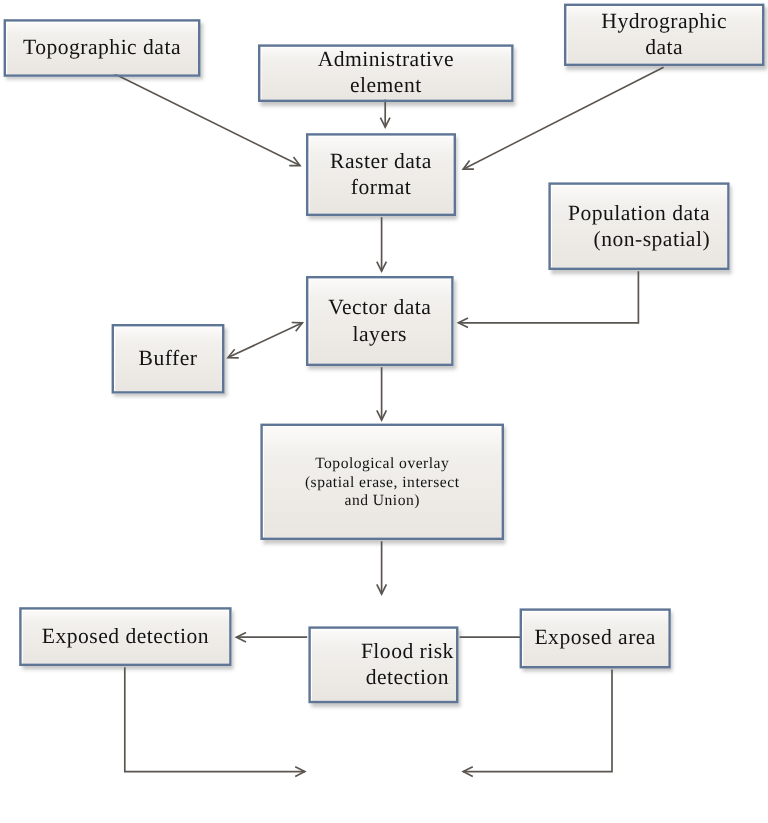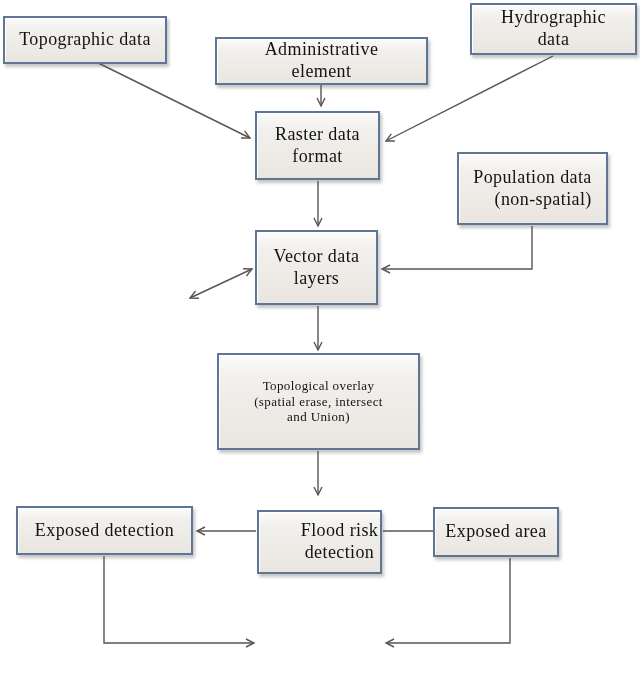--- a/index.html
+++ b/index.html
@@ -41,21 +41,21 @@
     white-space: pre-line;
   }
   .node-topographic        { left: 3px;   top: 16px;   width: 164px; height: 48px; }
   .node-administrative     { left: 215px; top: 21px;   width: 213px; height: 48px; margin-top: 16px; }
   .node-hydrographic       { left: 470px; top: 3px;   width: 167px; height: 52px; }
   .node-raster             { left: 255px; top: 111px; width: 125px; height: 69px; }
   .node-population         { left: 457px; top: 152px; width: 151px; height: 73px; text-align: right; }
   .node-vector             { left: 255px; top: 230px; width: 123px; height: 75px; }
   .node-buffer             { left: 93px;  top: 270px; width: 94px;  height: 58px; }
   .node-topological        { left: 217px; top: 353px; width: 203px; height: 97px; font-size: 13px; }
-  .node-flood-risk         { left: 257px; top: 510px; width: 125px; height: 64px; padding-left: 40px; }
+  .node-flood-risk         { left: 257px; top: 522px; width: 125px; height: 64px; padding-left: 40px; }
   .node-exposed-population { left: 16px;  top: 506px; width: 177px; height: 49px; }
   .node-exposed-area       { left: 433px; top: 507px; width: 126px; height: 50px; }
   .node-decision           { left: 258px; top: 612px; width: 124px; height: 65px; }
 </style>
 </head>
 <body>
 
 <div class="canvas">
 
   <svg class="edges-svg" viewBox="0 0 640 686" xmlns="http://www.w3.org/2000/svg">
@@ -90,20 +90,21 @@
 
   <div class="node node-hydrographic">Hydrographic
 data</div>
 
   <div class="node node-population">Population data
 (non-spatial)</div>
 
   <div class="node node-vector">Vector data
 layers</div>
 
+  <div class="node node-buffer">Buffer</div>
 
   <div class="node node-topological">Topological overlay
 (spatial erase, intersect
 and Union)</div>
 
   <div class="node node-flood-risk">Flood risk
 detection</div>
 
   <div class="node node-exposed-population">Exposed detection</div>
 

